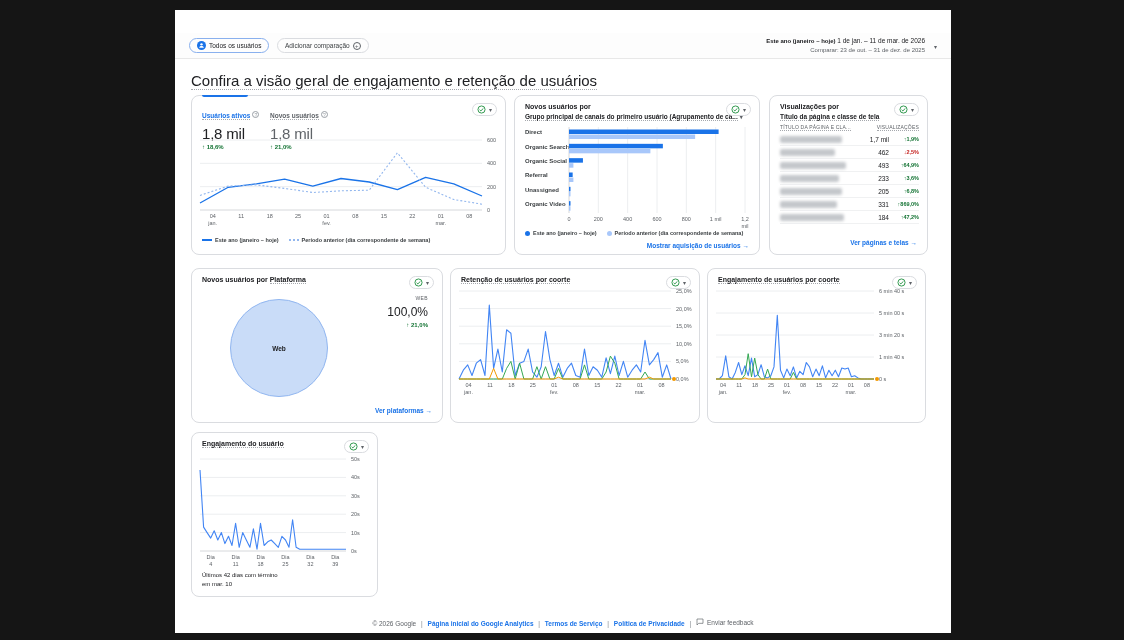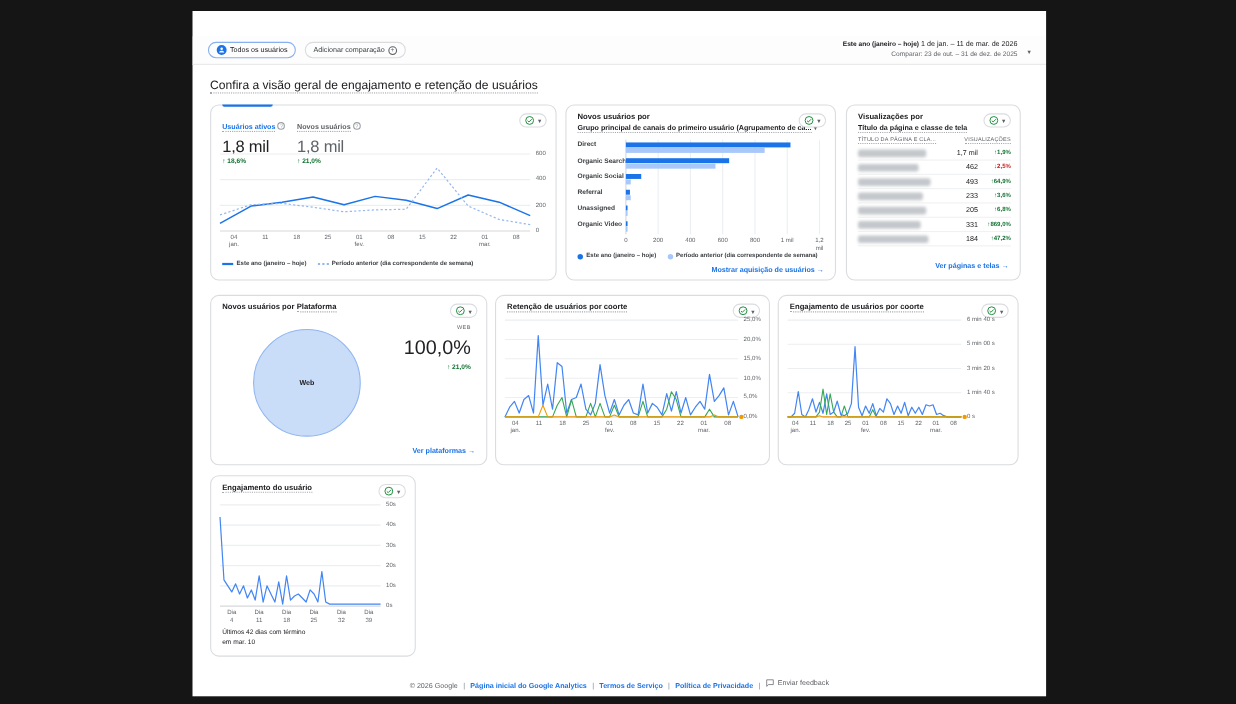--- a/index.html
+++ b/index.html
@@ -20,21 +20,21 @@
   .chip.users{left:14px;border:1px solid #89b0ee}
   .chip.add{left:102px;border:1px solid #dadce0;color:#3c4043}
   .avatarball{width:9px;height:9px;border-radius:50%;background:#1a73e8;display:flex;align-items:center;justify-content:center}
   .pluscirc{width:8px;height:8px;border:1px solid #5f6368;border-radius:50%;font-size:6px;line-height:6px;text-align:center;color:#5f6368}
   .dates{position:absolute;right:26px;top:4px;text-align:right;line-height:1.35}
   .dates .l1{font-size:6.5px;color:#202124}
   .dates .l1 b{font-size:6px}
   .dates .l2{font-size:6px;color:#5f6368}
   .datecaret{position:absolute;right:14px;top:10px;font-size:6px;color:#5f6368;cursor:pointer}
   
-  .ptitle{position:absolute;left:16px;top:62px;font-size:11px;color:#202124}
+  .ptitle{position:absolute;left:16px;top:62px;font-size:15px;color:#202124}
   .dotted{border-bottom:1px dotted #a5a8ad}
   
   .card{position:absolute;background:#fff;border:1px solid #dadce0;border-radius:8px}
   .c1{left:16px;top:85px;width:315px;height:160px}
   .c2{left:339px;top:85px;width:246px;height:160px}
   .c3{left:594px;top:85px;width:159px;height:160px}
   .c4{left:16px;top:258px;width:252px;height:155px}
   .c5{left:275px;top:258px;width:250px;height:155px}
   .c6{left:532px;top:258px;width:219px;height:155px}
   .c7{left:16px;top:422px;width:187px;height:165px}
@@ -67,21 +67,21 @@
   .tbody{position:absolute;left:10px;right:8px;top:37px}
   .trow{display:flex;align-items:center;height:13px;border-bottom:1px solid #f0f1f2}
   .blurbar{height:7px;background:#c4c7cb;border-radius:2px;filter:blur(1.6px)}
   .tval{margin-left:auto;font-size:6.5px;color:#202124;min-width:26px;text-align:right}
   .tdelta{font-size:5.5px;font-weight:bold;min-width:30px;text-align:right}
   
   .pie{position:absolute;left:38px;top:30px;width:98px;height:98px;border-radius:50%;background:#c9dcf8;border:1px solid #91b6f0}
   .pielabel{position:absolute;left:0;top:45px;width:100%;text-align:center;font-size:6.5px;font-weight:bold;color:#202124}
   .pstats{position:absolute;right:14px;top:26px;text-align:right;line-height:1.5}
   .pstats .s1{font-size:5px;color:#5f6368;letter-spacing:.4px}
-  .pstats .s2{font-size:18px;color:#202124}
+  .pstats .s2{font-size:12px;color:#202124}
   .pstats .s3{font-size:6px;font-weight:bold}
   .footnote{position:absolute;left:10px;top:138px;font-size:6px;color:#202124;line-height:1.5}
   
   .pfooter{position:absolute;left:0;bottom:6px;width:100%;text-align:center;font-size:6.5px;color:#5f6368}
   .pfooter a{color:#1a73e8;font-weight:bold;text-decoration:none;cursor:pointer}
   .pfooter .sep{margin:0 3px;color:#80868b}
   .fbwrap{display:inline-flex;align-items:center;gap:3px}
   svg{display:block}
 </style>
 </head>

